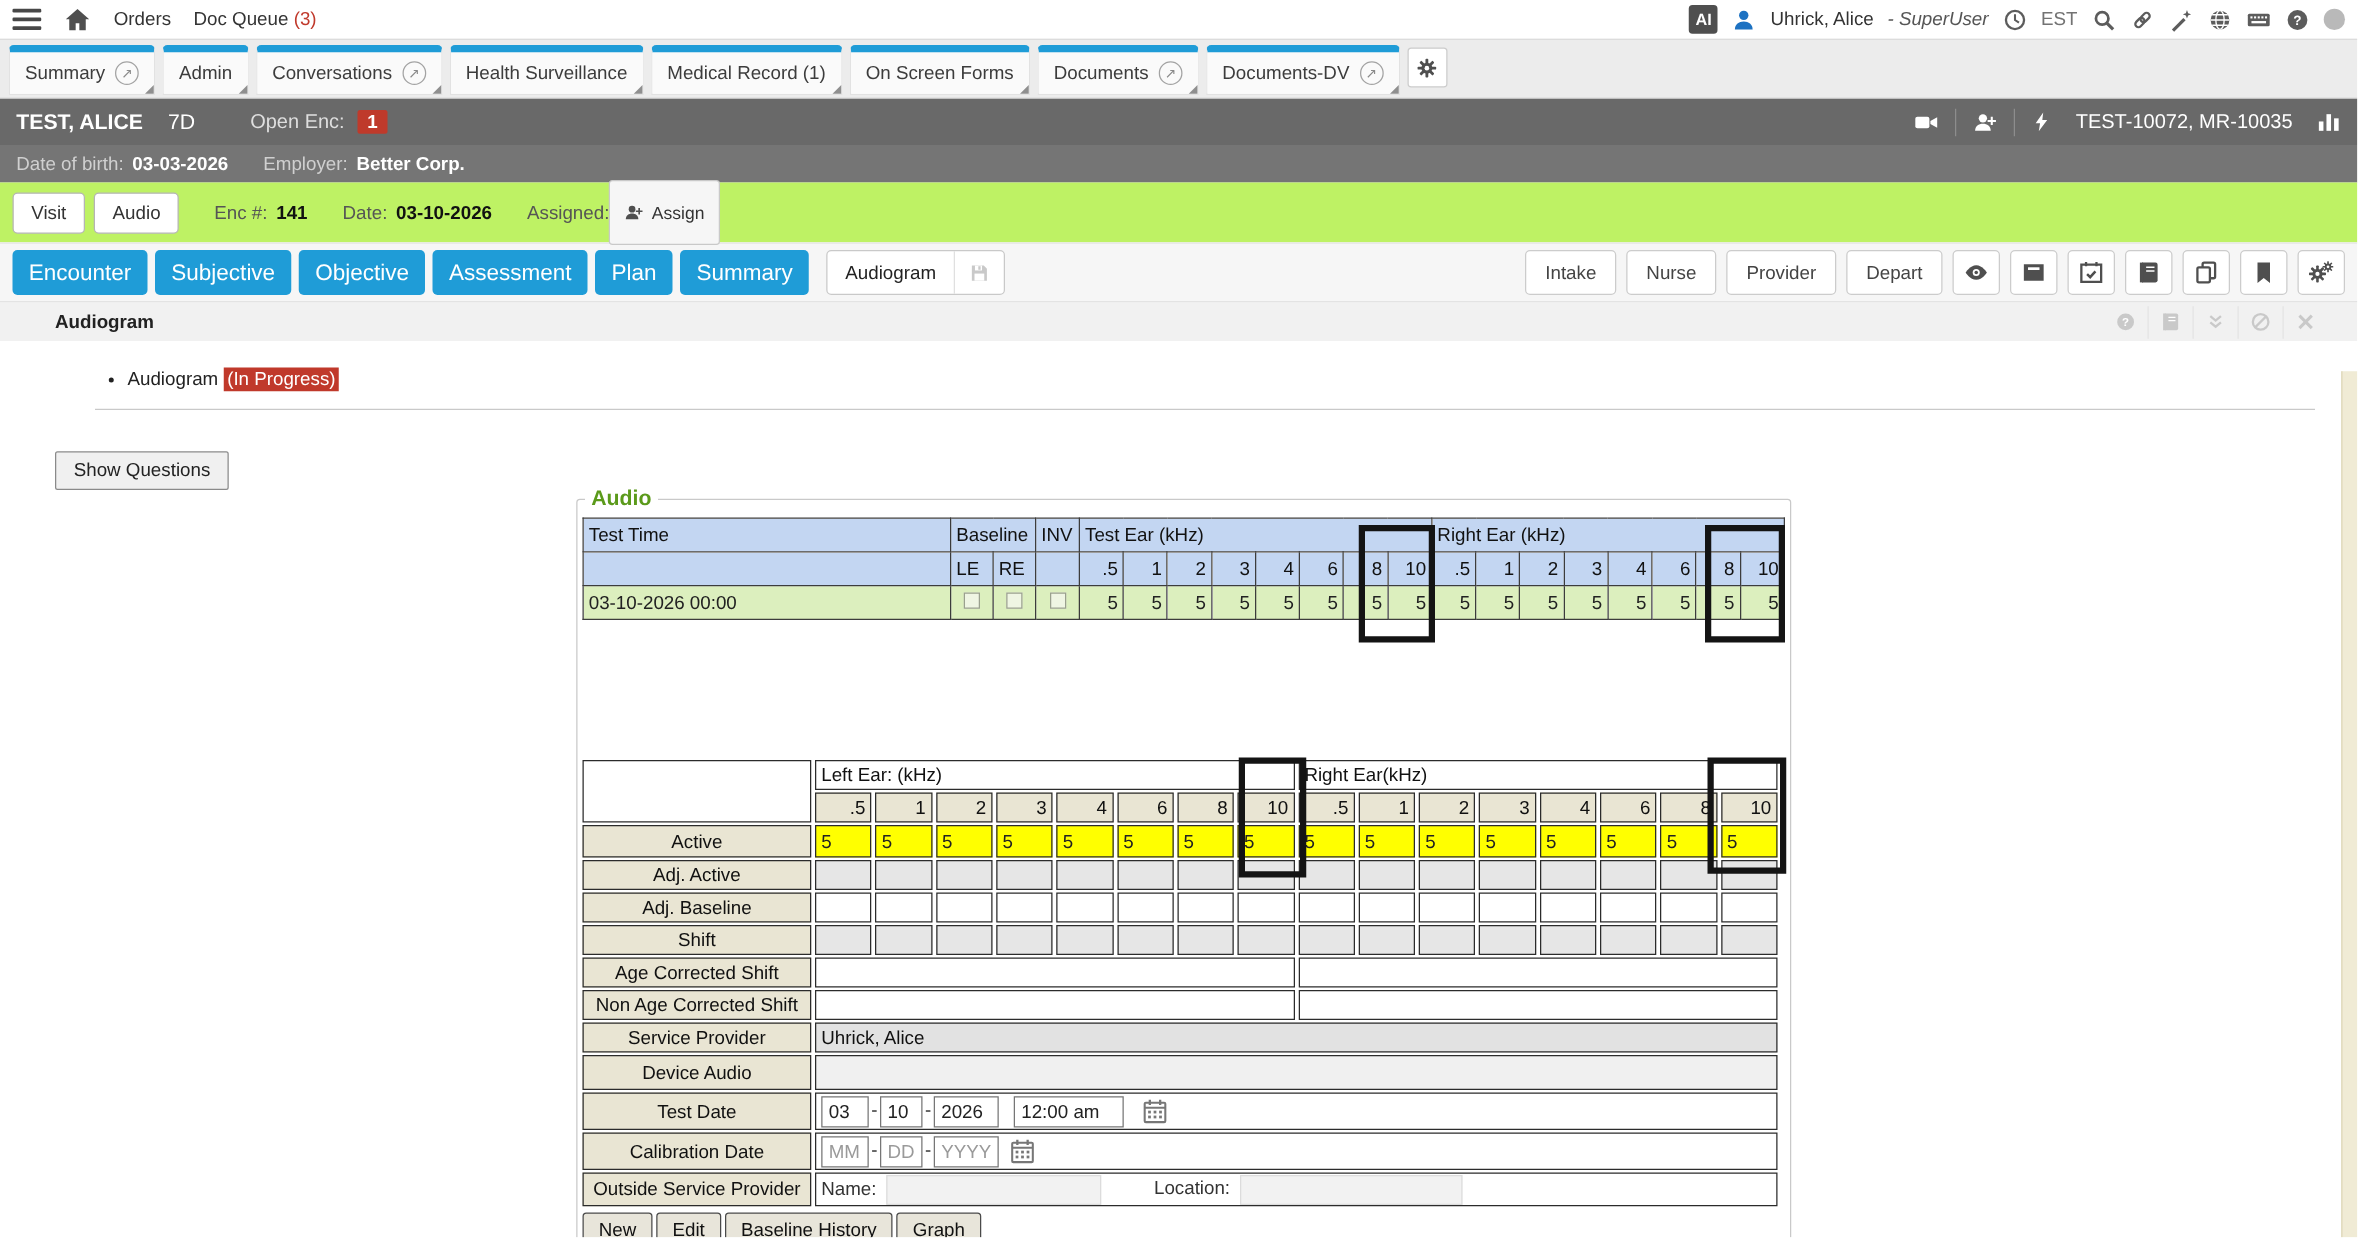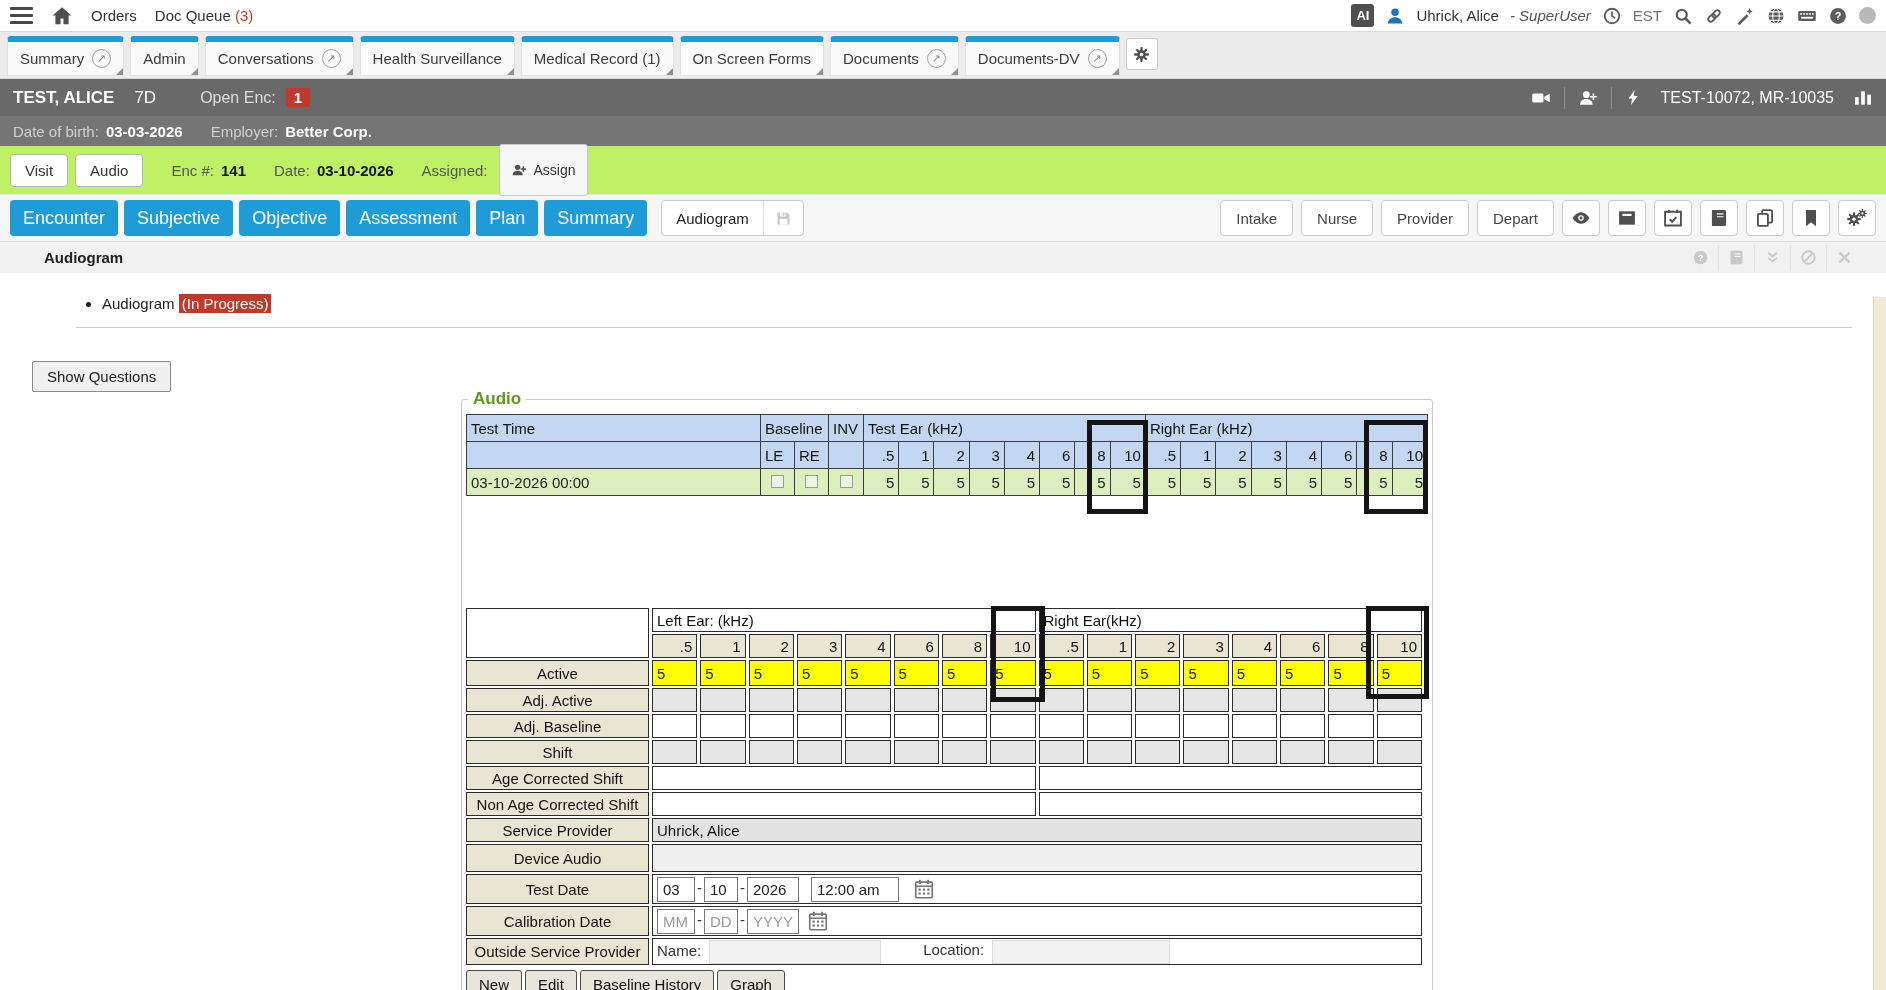--- a/index.html
+++ b/index.html
@@ -57,21 +57,21 @@
   .p-val { color:#fff; font-weight:bold; margin-left:7px; }
   .p-gap { margin-left:28px; }
 
   
   .encbar { height:48px; background:#bef264; display:flex; align-items:center; padding:0 10px; }
   .btn-plain { background:#fff; border:1px solid #b5b5b5; border-radius:4px; padding:7px 14px;
                font-size:15px; color:#333; cursor:pointer; font-family:inherit; }
   .btn-plain + .btn-plain { margin-left:7px; }
   .e-lab { font-size:15px; color:#555; margin-left:28px; }
   .e-val { font-size:15px; color:#111; font-weight:bold; margin-left:7px; }
-  .assign-btn { margin-left:12px; background:#f6f6f6; border:1px solid #c9c9c9; border-radius:3px;
+  .assign-btn { background:#f6f6f6; border:1px solid #c9c9c9; border-radius:3px;
                 padding:17px 11px; font-size:14px; color:#333; display:flex; align-items:flex-start; gap:6px; cursor:pointer; }
 
   
   .toolbar { height:48px; background:#f6f6f6; border-top:1px solid #e5e5e5; border-bottom:1px solid #ddd;
              display:flex; align-items:center; padding:0 10px; }
   .note-tabs { display:flex; gap:6px; }
   .btn-blue { background:#1f9cd7; color:#fff; border:none; border-radius:4px; height:36px; padding:0 13px;
               font-size:18px; cursor:pointer; font-family:inherit; }
   .ag-group { margin-left:14px; height:36px; background:#fff; border:1px solid #c9c9c9; border-radius:4px;
               display:flex; align-items:center; }
@@ -91,21 +91,21 @@
   .sec-ic { width:36px; height:26px; display:flex; align-items:center; justify-content:center;
             color:#c9c9c9; cursor:pointer; }
   .sec-ic + .sec-ic { border-left:1px solid #e3e3e3; }
 
   
   .content { position:relative; height:717px; background:#fff; overflow:hidden; }
   .bullet-wrap { position:absolute; left:76px; top:22px; width:1776px; border-bottom:1px solid #c9c9c9; padding-bottom:15px; }
   .bullet-wrap ul { margin:0; padding-left:26px; }
   .bullet-wrap li { font-size:15px; color:#222; }
   .status { background:#c0392b; color:#fff; padding:1px 3px; }
-  .show-q { position:absolute; left:32px; top:88px; background:#f0f0f0; border:1px solid #8a8a8a; border-radius:2px;
+  .show-q { position:absolute; left:44px; top:88px; background:#f0f0f0; border:1px solid #8a8a8a; border-radius:2px;
             padding:6px 14px; font-size:15px; color:#222; cursor:pointer; font-family:inherit; }
   fieldset.audio-fs { position:absolute; left:461px; top:116px; width:972px; height:900px;
                       border:1px solid #c9c9c9; border-radius:3px; padding:0 4px 4px 4px; }
   fieldset.audio-fs legend { color:#5b9a1b; font-weight:bold; font-size:17px; padding:0 5px; margin-left:2px; }
 
   
   table.t1 { border-collapse:collapse; table-layout:fixed; width:962px; font-size:15px; margin-top:5px; }
   .t1 th, .t1 td { border:1px solid #3c3c3c; height:27px; padding:0 4px; font-weight:normal;
                    text-align:left; overflow:hidden; white-space:nowrap; }
   .t1 .hd { background:#c3d6f2; color:#111; }

